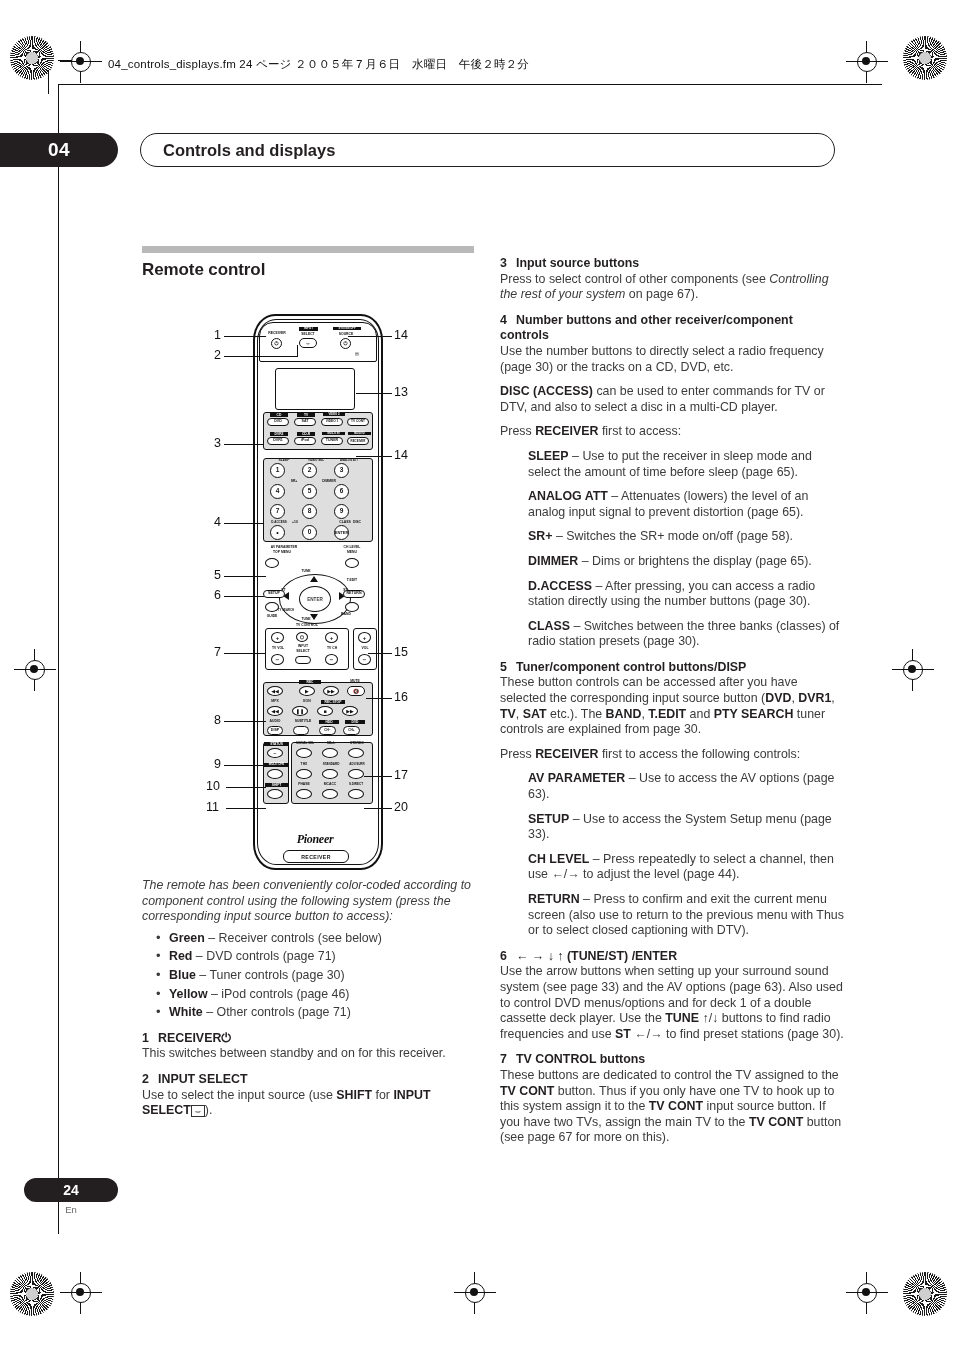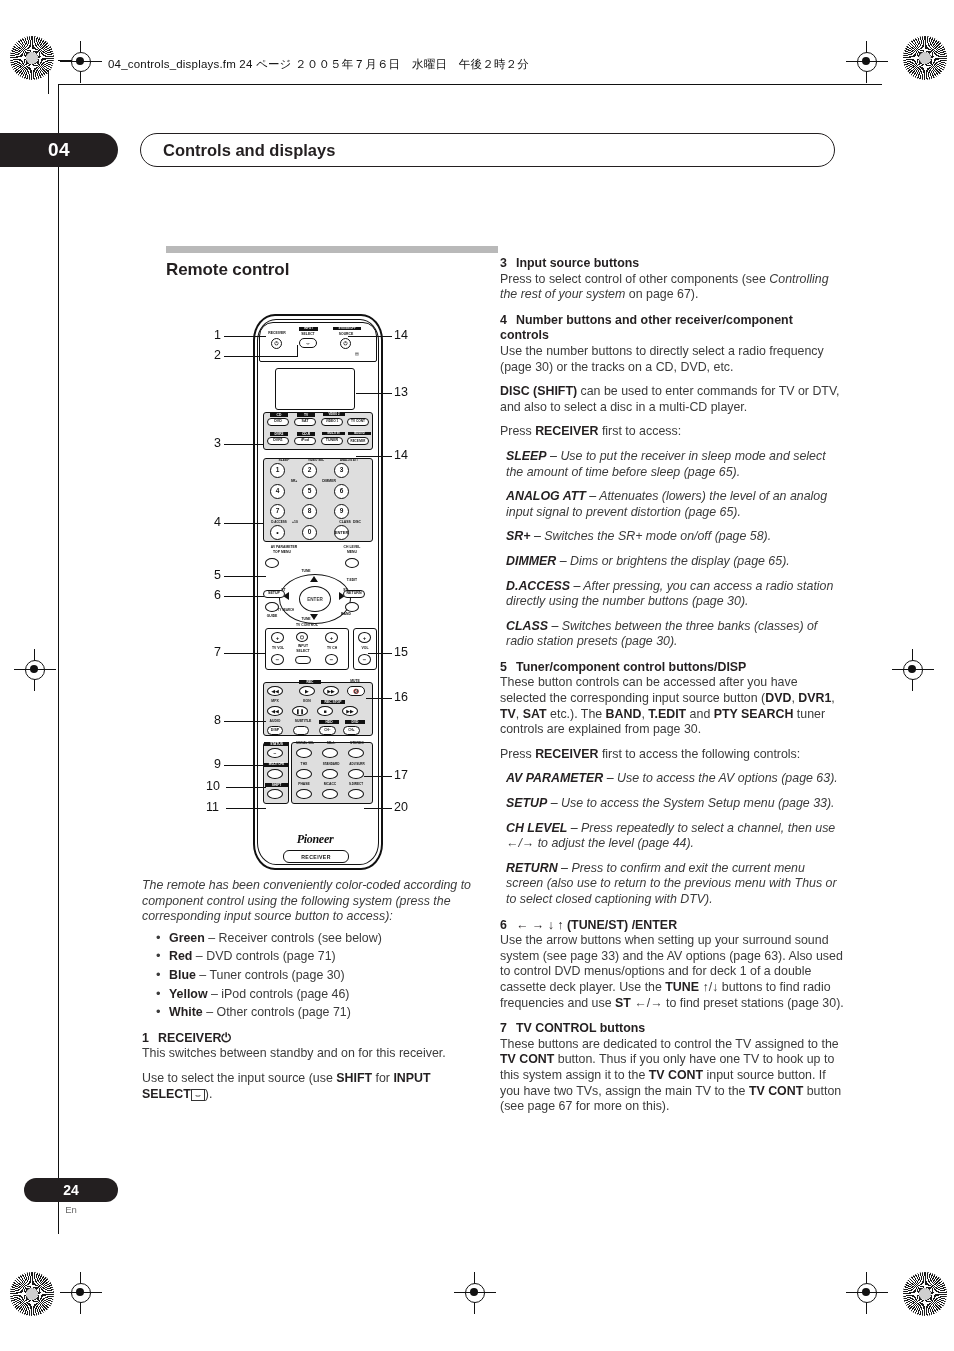--- a/index.html
+++ b/index.html
@@ -29,38 +29,38 @@
            background:#231f20;border-radius:0 17px 17px 0;color:#fff;
            font-size:19px;font-weight:bold;display:flex;align-items:center;
            justify-content:center;letter-spacing:.5px;}
   .chaptitle{position:absolute;left:140px;top:133px;width:695px;height:34px;
              border:1.4px solid #231f20;border-radius:17px;display:flex;
              align-items:center;padding-left:22px;box-sizing:border-box;
              font-size:16.5px;font-weight:bold;color:#231f20;}
 
   
   .col{position:absolute;top:246px;width:345px;font-size:12.4px;line-height:15.6px;}
-  .colL{left:142px;margin-left:24px;}
+  .colL{left:142px;}
   .colR{left:500px;}
 
   .sechead-rule{height:7px;background:#b9b9b9;width:332px;margin-bottom:9px;}
   h2.sec{font-size:17px;font-weight:bold;color:#231f20;margin:0 0 8px 0;
          letter-spacing:-.1px;}
 
   p{margin:0 0 9px 0;}
   .tight{margin-bottom:2px;}
   b,strong{color:#231f20;font-weight:bold;}
   i,em{font-style:italic;}
   .numhead{font-weight:bold;color:#231f20;margin:10px 0 0 0;}
   .numhead .n{display:inline-block;width:16px;}
   ul.bul{list-style:none;margin:2px 0 10px 0;padding:0 0 0 14px;}
   ul.bul li{position:relative;padding-left:13px;margin-bottom:3px;}
   ul.bul li:before{content:"\2022";position:absolute;left:0;top:-1px;color:#3b3b3b;
                    font-size:13px;}
-  .indent{margin-left:6px;font-style:italic;}
+  .indent{margin-left:28px;}
   .capt{font-style:italic;margin-bottom:6px;}
 
   
   .pagepill{position:absolute;left:24px;top:1178px;width:94px;height:24px;
             background:#231f20;border-radius:12px;color:#fff;font-size:14px;
             font-weight:bold;display:flex;align-items:center;justify-content:center;}
   .pagelang{position:absolute;left:24px;top:1204px;width:94px;text-align:center;
             font-size:9.5px;color:#6a6a6a;}
 
   
@@ -370,30 +370,31 @@
     <li><b>Green</b><span> – Receiver controls (see below)</span></li>
     <li><b>Red</b><span> – DVD controls (page 71)</span></li>
     <li><b>Blue</b><span> – Tuner controls (page 30)</span></li>
     <li><b>Yellow</b><span> – iPod controls (page 46)</span></li>
     <li><b>White</b><span> – Other controls (page 71)</span></li>
   </ul>
 
   <p class="numhead tight"><span class="n">1</span><span>RECEIVER⏻</span></p>
   <p>This switches between standby and on for this receiver.</p>
 
+  <p class="numhead tight"><span class="n">2</span><span>INPUT SELECT</span></p>
   <p><span>Use to select the input source (use </span><b>SHIFT</b><span> for </span><b>INPUT SELECT</b><span style="border:1px solid #333;padding:0 3px;font-size:9px;">⌣</span><span>).</span></p>
 </div>
 
 <div class="col colR">
   <p class="numhead tight"><span class="n">3</span><span>Input source buttons</span></p>
   <p><span>Press to select control of other components (see </span><i>Controlling the rest of your system</i><span> on page 67).</span></p>
 
   <p class="numhead tight"><span class="n">4</span><span>Number buttons and other receiver/component controls</span></p>
   <p>Use the number buttons to directly select a radio frequency (page 30) or the tracks on a CD, DVD, etc.</p>
-  <p><b>DISC (SHIFT)</b><span> can be used to enter commands for TV or DTV, and also to select a disc in a multi-CD player.</span></p>
+  <p><b>DISC (ACCESS)</b><span> can be used to enter commands for TV or DTV, and also to select a disc in a multi-CD player.</span></p>
 
   <p><span>Press </span><b>RECEIVER</b><span> first to access:</span></p>
 
   <p class="indent"><b>SLEEP</b><span> – Use to put the receiver in sleep mode and select the amount of time before sleep (page 65).</span></p>
   <p class="indent"><b>ANALOG ATT</b><span> – Attenuates (lowers) the level of an analog input signal to prevent distortion (page 65).</span></p>
   <p class="indent"><b>SR+</b><span> – Switches the SR+ mode on/off (page 58).</span></p>
   <p class="indent"><b>DIMMER</b><span> – Dims or brightens the display (page 65).</span></p>
 
 
   <p class="indent"><b>D.ACCESS</b><span> – After pressing, you can access a radio station directly using the number buttons (page 30).</span></p>

